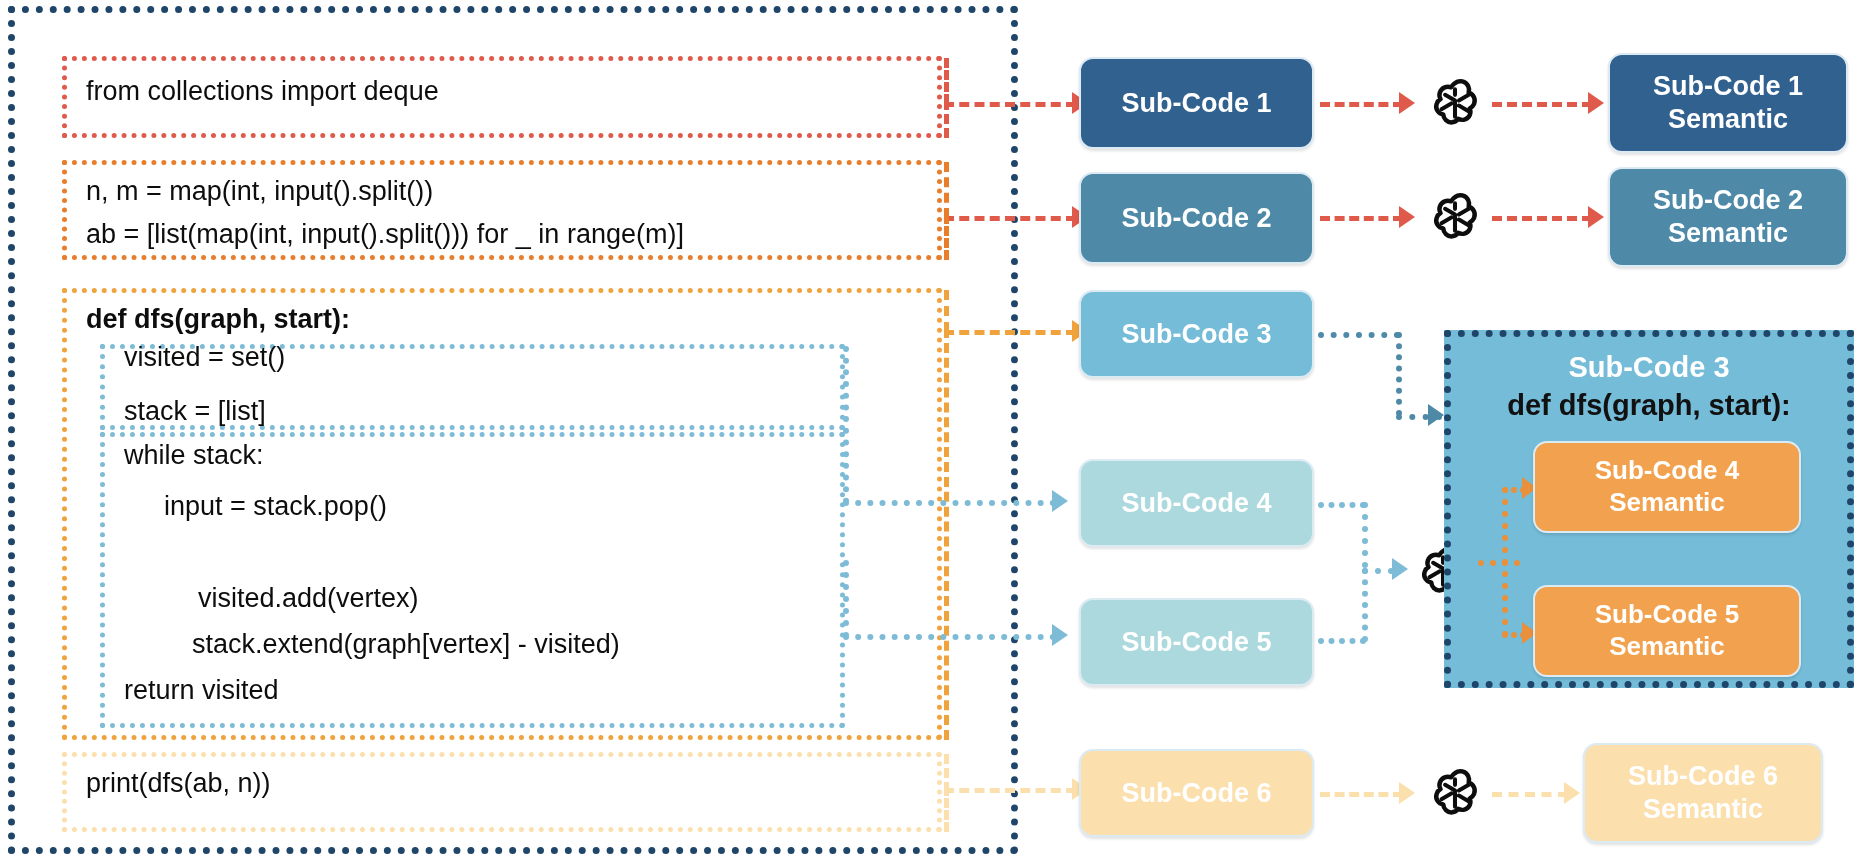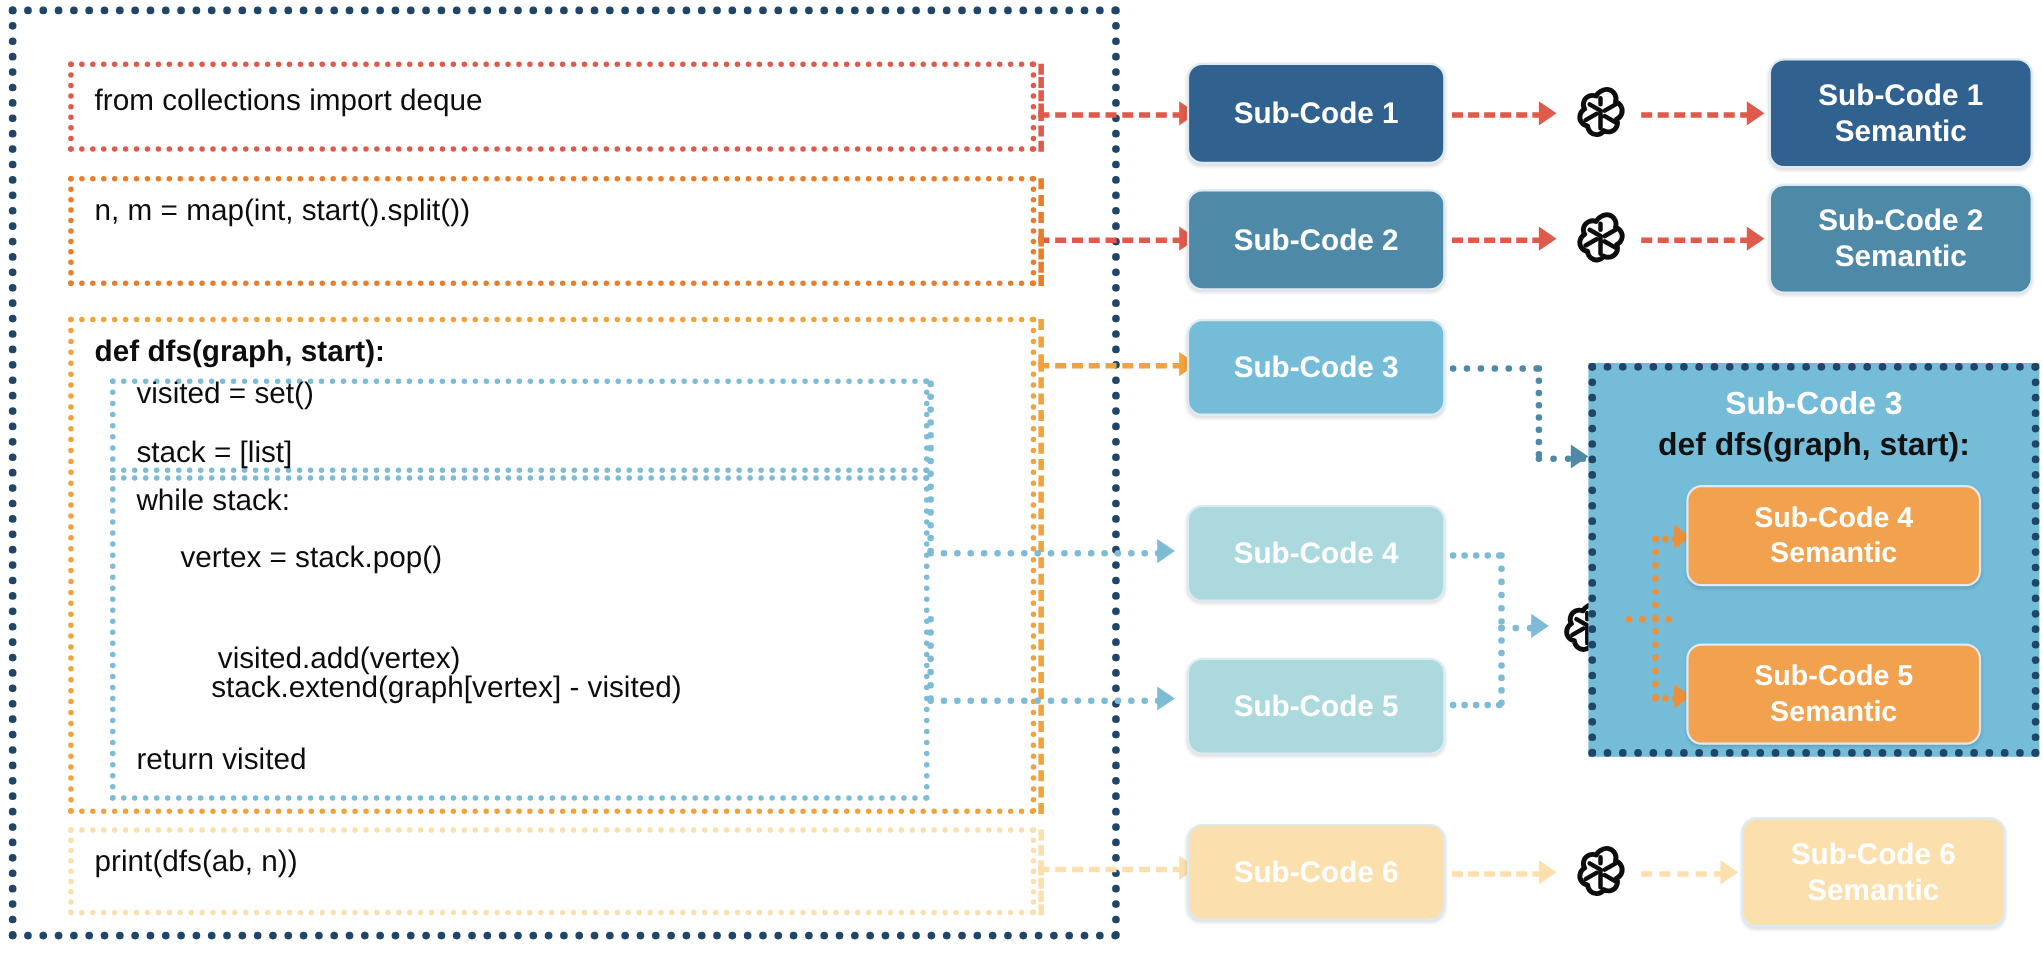--- a/index.html
+++ b/index.html
@@ -70,34 +70,35 @@
 <body>
 
 <div id="stage">
 
   <div id="outer-frame"></div>
 
   <div class="code-box" id="seg1"></div>
   <div class="code-text" style="left:86px;top:70px;">from collections import deque</div>
 
   <div class="code-box" id="seg2"></div>
-  <div class="code-text" style="left:86px;top:170px;">n, m = map(int, start().split())</div>
+  <div class="code-text" style="left:86px;top:170px;">n, m = map(int, input().split())</div>
+  <div class="code-text" style="left:86px;top:213px;">ab = [list(map(int, input().split())) for _ in range(m)]</div>
 
   <div class="code-box" id="seg3"></div>
   <div class="code-text bold" style="left:86px;top:298px;">def dfs(graph, start):</div>
 
   <div class="code-box" id="seg4"></div>
   <div class="code-text" style="left:124px;top:336px;">visited = set()</div>
   <div class="code-text" style="left:124px;top:390px;">stack = [list]</div>
 
   <div class="code-box" id="seg5"></div>
   <div class="code-text" style="left:124px;top:434px;">while stack:</div>
-  <div class="code-text" style="left:164px;top:485px;">vertex = stack.pop()</div>
+  <div class="code-text" style="left:164px;top:485px;">input = stack.pop()</div>
   <div class="code-text" style="left:198px;top:577px;">visited.add(vertex)</div>
-  <div class="code-text" style="left:192px;top:604px;">stack.extend(graph[vertex] - visited)</div>
+  <div class="code-text" style="left:192px;top:623px;">stack.extend(graph[vertex] - visited)</div>
   <div class="code-text" style="left:124px;top:669px;text-align:center;">return visited</div>
 
   <div class="code-box" id="seg6"></div>
   <div class="code-text" style="left:86px;top:762px;">print(dfs(ab, n))</div>
 
   <div class="seg v" style="left:944px;top:58px;height:46px;border-color:#E05A4C;"></div>
   <div class="seg h" style="left:944px;top:102px;width:132px;border-color:#E05A4C;"></div>
   <div class="arw" style="left:1072px;top:92px;border-left:16px solid #E05A4C;"></div>
   <div class="seg v" style="left:944px;top:100px;height:38px;border-color:#E05A4C;"></div>
 

